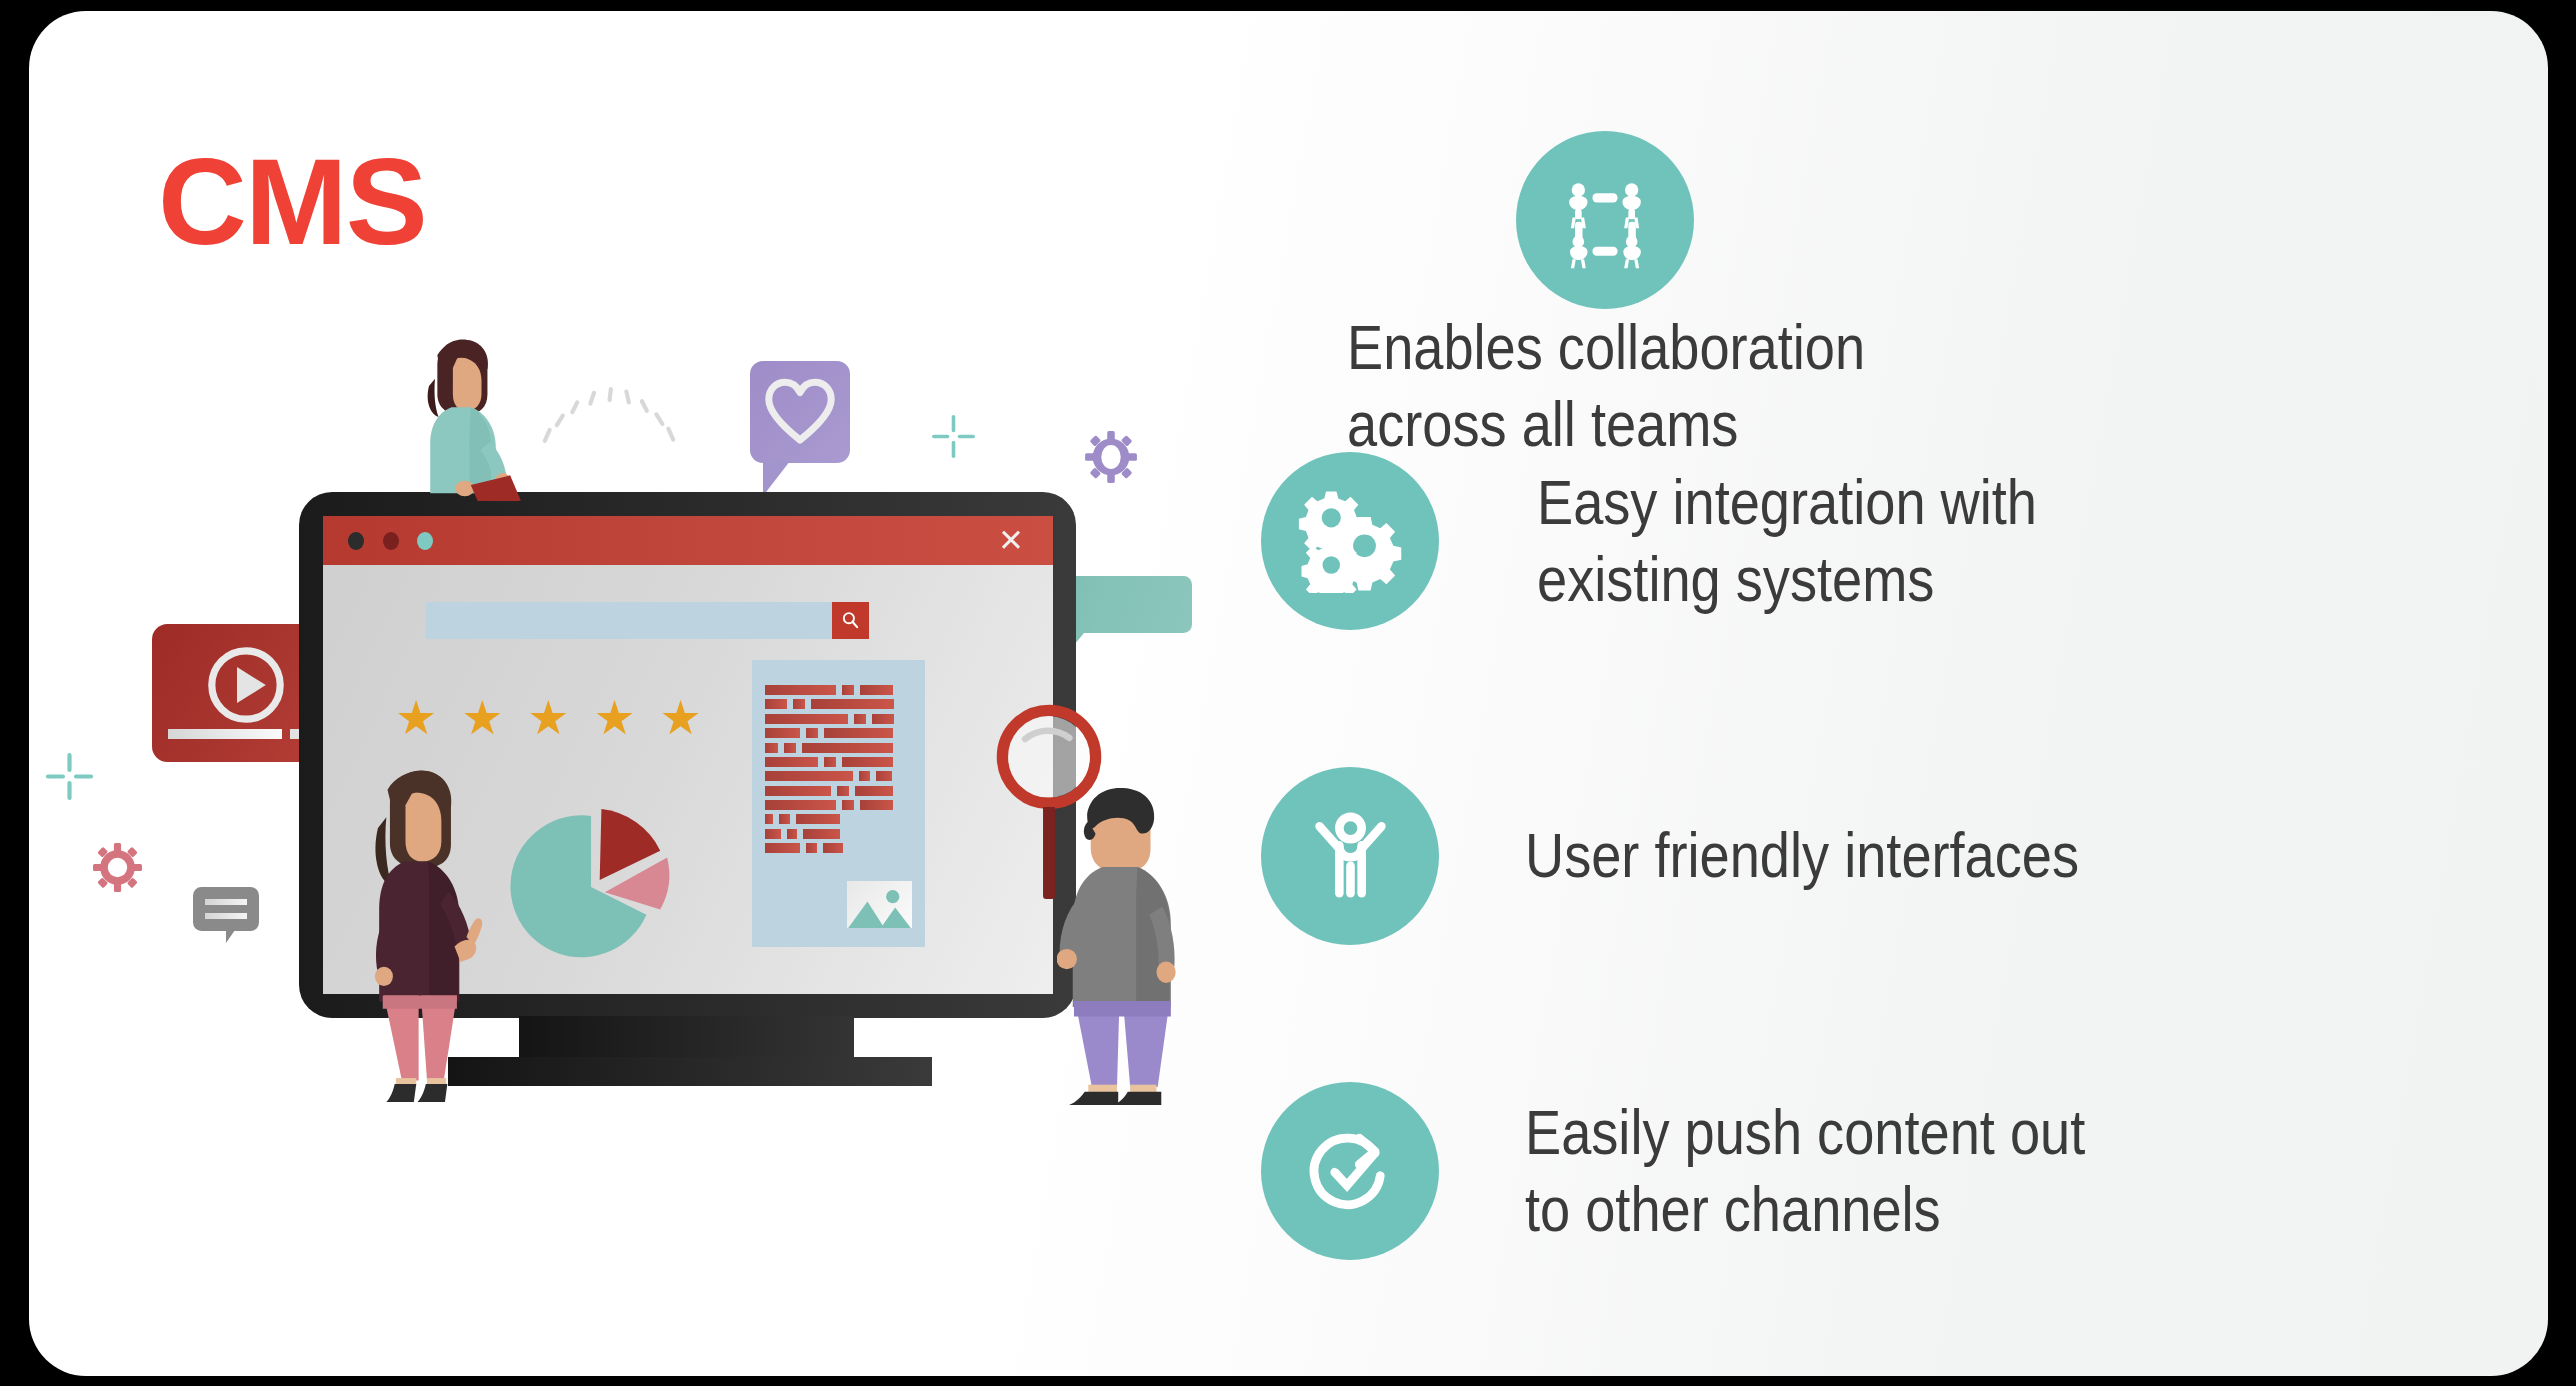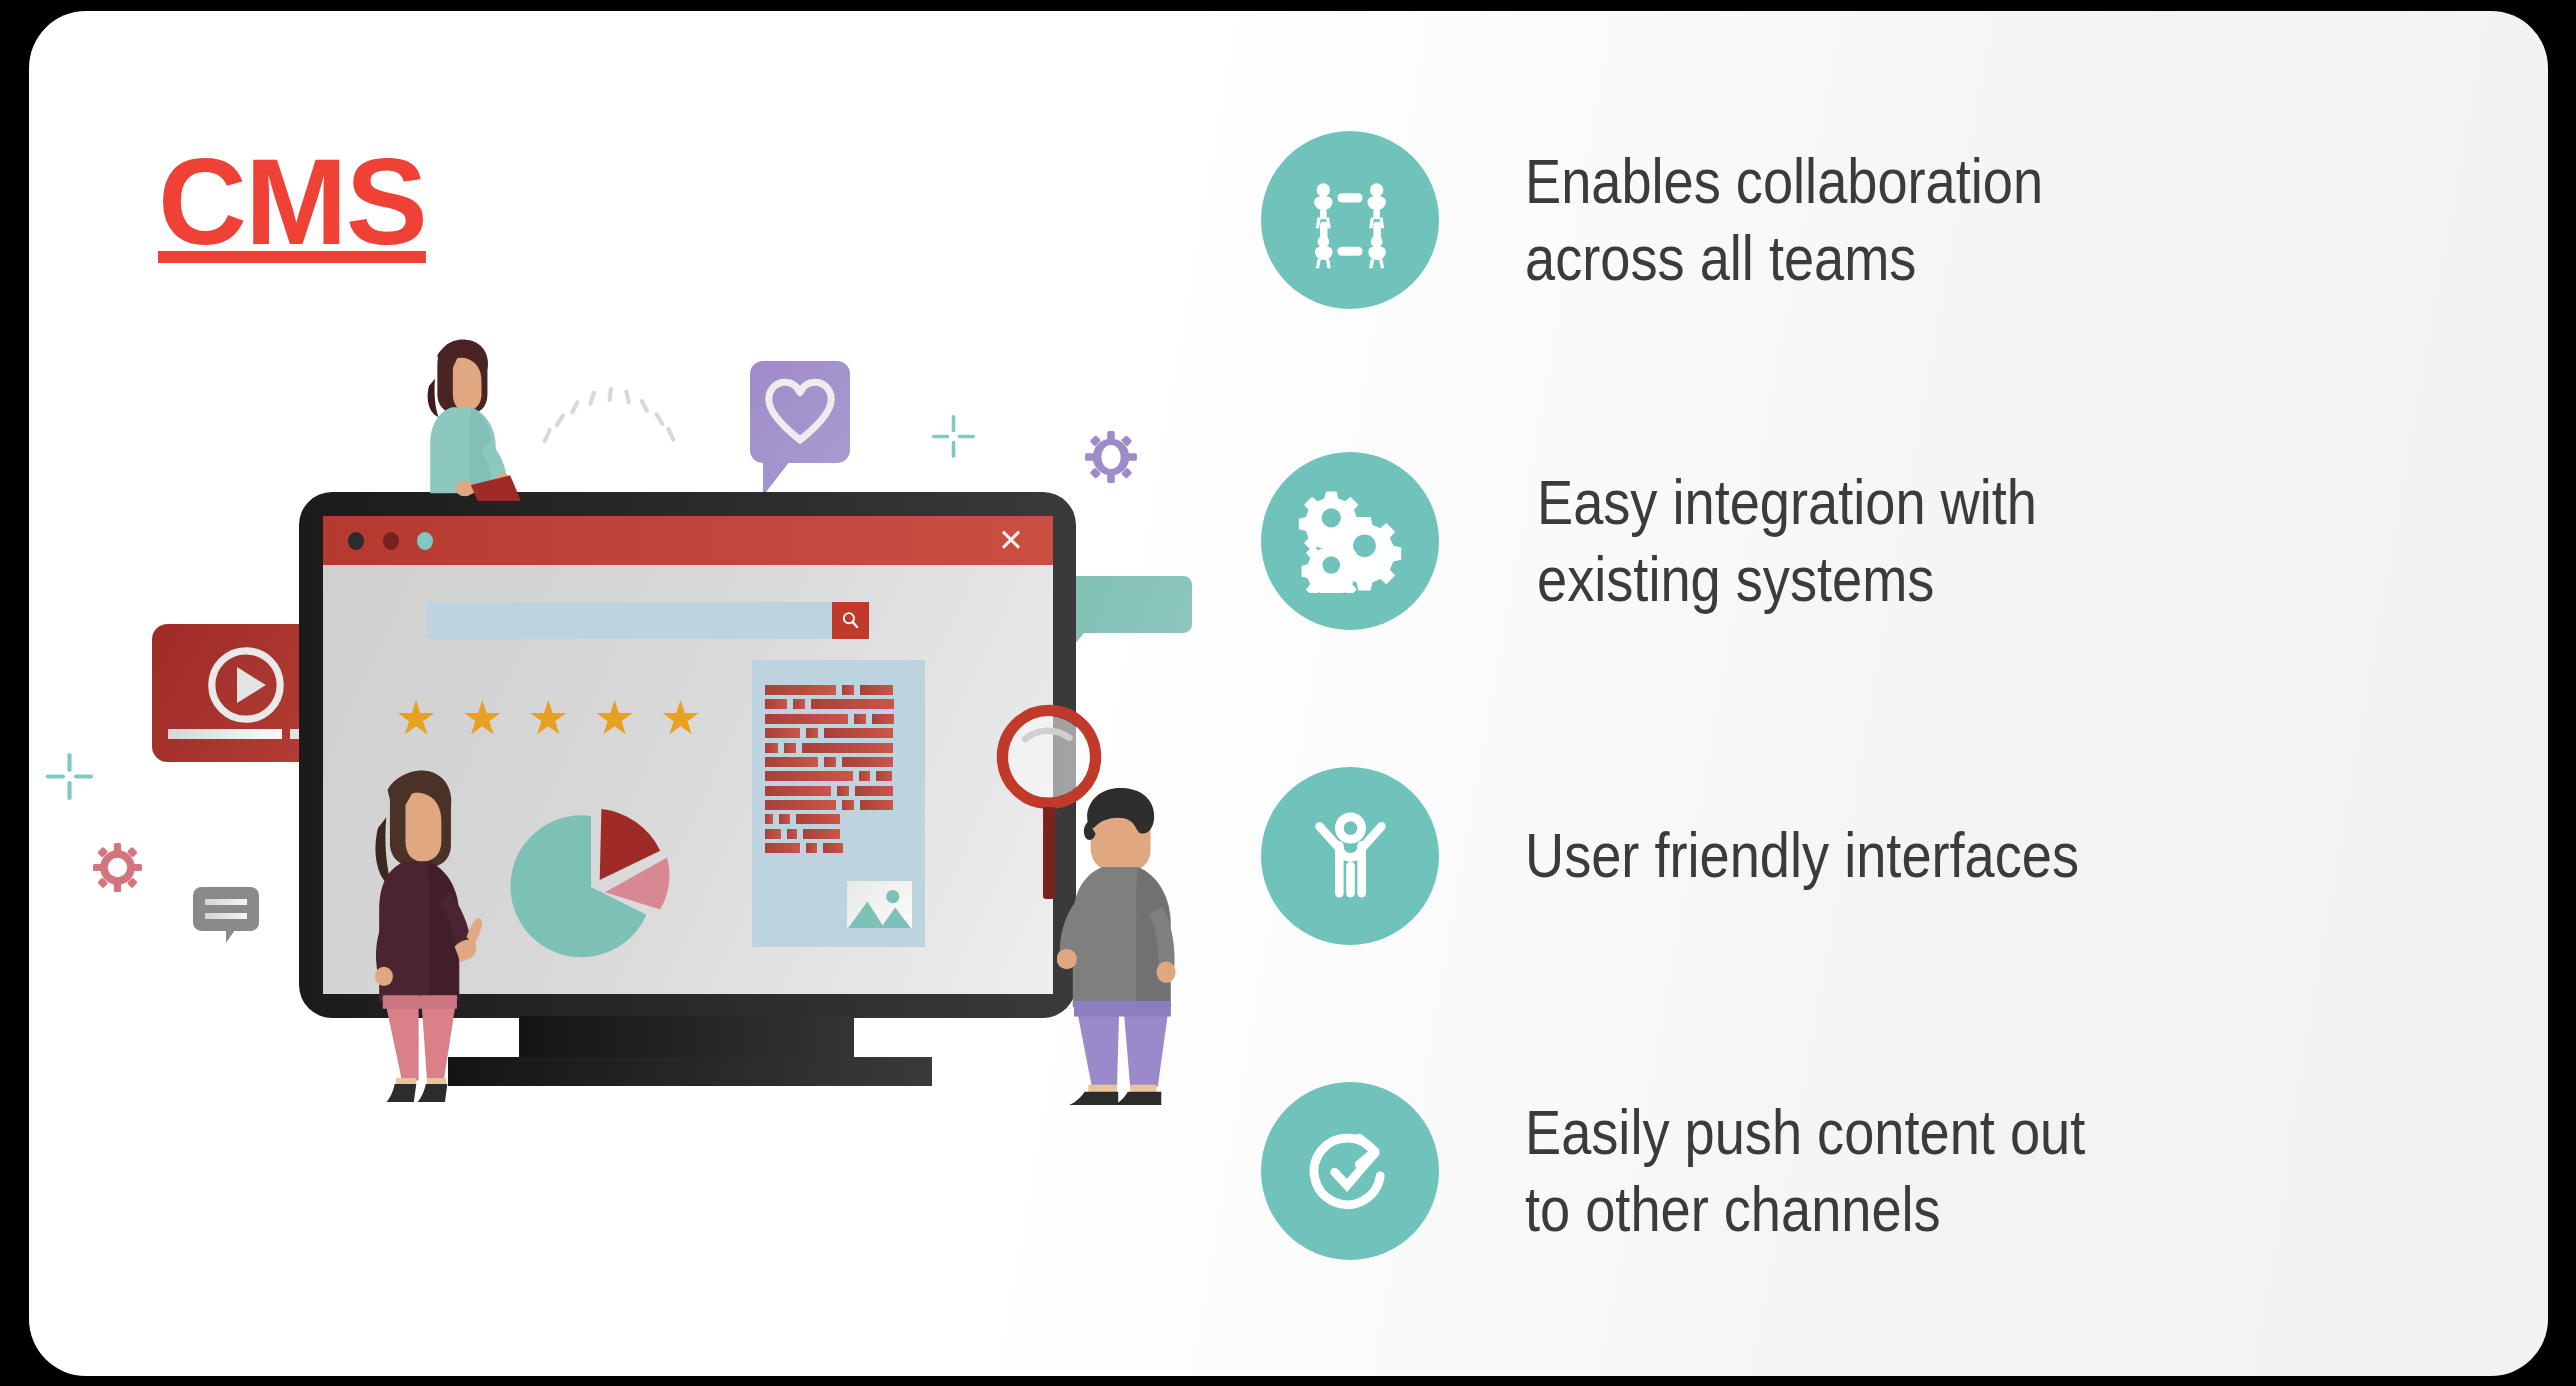--- a/index.html
+++ b/index.html
@@ -23,21 +23,20 @@
     overflow:hidden;
   }
 
   
   #title {
     position:absolute; left:129px; top:129px;
     font-size:123px; font-weight:bold;
     letter-spacing:-1.8px;
     color:#EF4136;
     line-height:1;
-    text-decoration:underline;
   }
 
   
   #features { position:absolute; left:1232px; top:120px; width:1136px; }
   .feature { position:absolute; display:flex; align-items:center; }
   .f-icon {
     width:178px; height:178px; border-radius:50%;
     background:#6FC3BB;
     flex:0 0 178px;
     display:flex; align-items:center; justify-content:center;
@@ -449,21 +448,21 @@
       <path d="M52 506 L100 506 L100 520 L52 520 Z" fill="#E8C39D"></path>
       <path d="M122 506 L166 506 L166 520 L122 520 Z" fill="#E8C39D"></path>
       <path d="M46 518 C36 532 26 538 20 540 L102 540 L102 518 Z" fill="#2C2C2C"></path>
       <path d="M118 518 C110 532 100 538 94 540 L174 540 L174 518 Z" fill="#2C2C2C"></path>
     </svg>
 
   </div>
 
   <div id="features">
 
-    <div class="feature" style="top:0px;left:0px;">
+    <div class="feature" style="top:0px;left:0px;flex-direction:column;">
       <div class="f-icon">
         <svg viewBox="0 0 120 120" width="100" height="100">
           <g fill="#FFFFFF">
             <circle cx="28" cy="24" r="8"></circle>
             <path d="M17 38 C17 44 22 48 28 48 C34 48 39 44 39 38 C39 34 34 31 28 31 C22 31 17 34 17 38 Z"></path>
             <rect x="24" y="47" width="8" height="12" rx="3"></rect>
             <path d="M21 57 L25 57 L23 70 L19 70 Z"></path>
             <path d="M35 57 L31 57 L33 70 L37 70 Z"></path>
             <circle cx="92" cy="24" r="8"></circle>
             <path d="M81 38 C81 44 86 48 92 48 C98 48 103 44 103 38 C103 34 98 31 92 31 C86 31 81 34 81 38 Z"></path>

